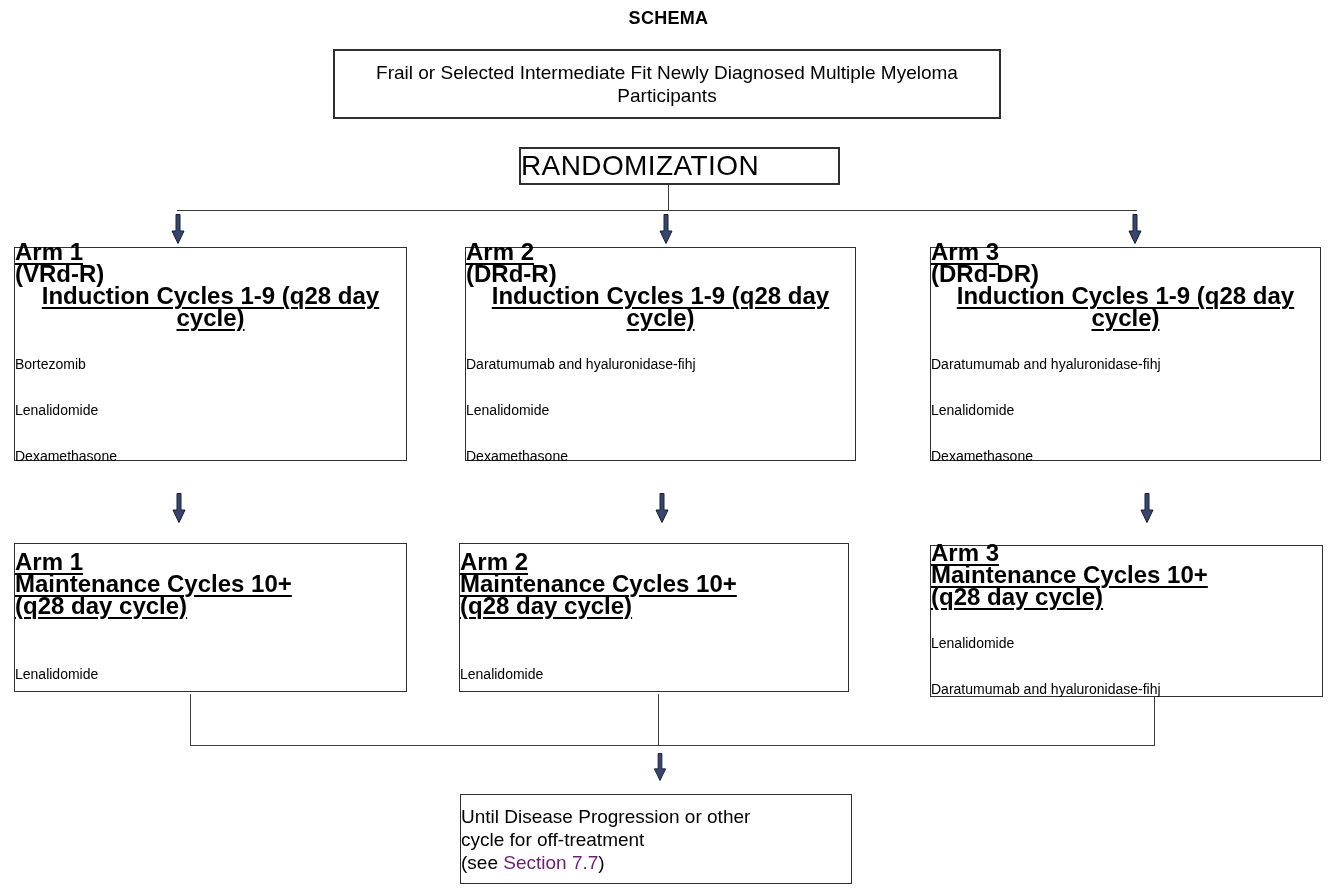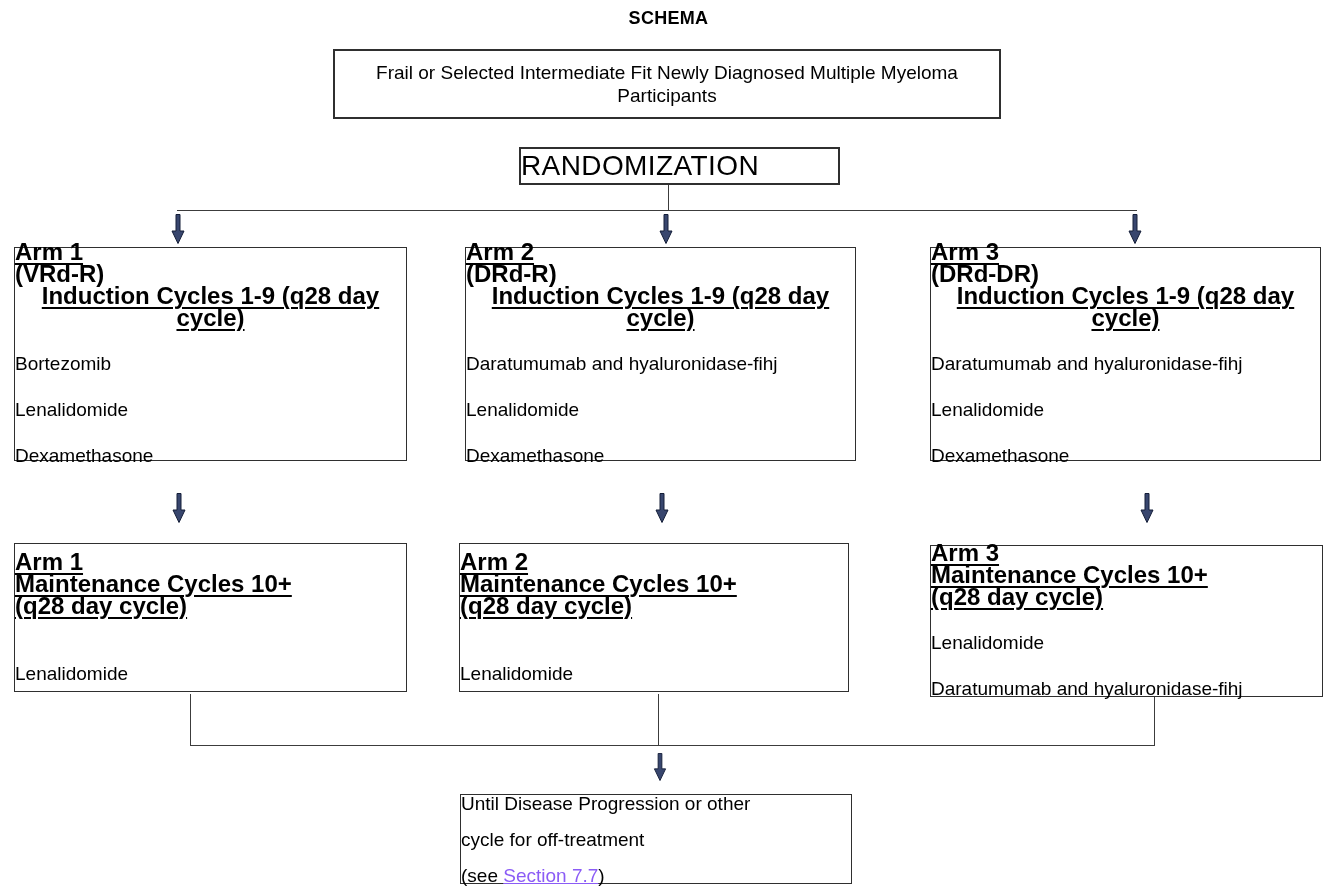--- a/index.html
+++ b/index.html
@@ -43,55 +43,54 @@
   .arm-box   { top: 247px; height: 214px; }
   .arm1-i    { left: 14px;  width: 393px; }
   .arm2-i    { left: 465px; width: 391px; }
   .arm3-i    { left: 930px; width: 391px; }
 
   .maint-box { top: 543px; height: 149px; }
   .arm1-m    { left: 14px;  width: 393px; }
   .arm2-m    { left: 459px; width: 390px; }
   .arm3-m    { left: 930px; width: 393px; top: 545px; height: 152px; }
 
-  .final-box { left: 460px; top: 794px; width: 392px; height: 90px; font-size: 19px; line-height: 23px; gap: 13px; }
+  .final-box { left: 460px; top: 794px; width: 392px; height: 90px; font-size: 19px; line-height: 23px; }
 
   .hdr {
     font-size: 24px;
     line-height: 22px;
     font-weight: bold;
   }
   .u {
     text-decoration: underline;
     text-decoration-thickness: 2px;
     text-underline-offset: 3px;
   }
   .drug {
-    font-size: 19px;
+    font-size: 14px;
     line-height: 22px;
     margin-top: 24px;
   }
   .spacer { height: 22px; }
 
   .line {
     position: absolute;
     background: #3c3c3c;
   }
   .vline { width: 1px; }
   .hline { height: 1px; }
 
   .arrow {
     position: absolute;
     line-height: 0;
   }
   .arrow svg { display: block; }
 
   .link {
-    color: #8b5cf6;
-    text-decoration: underline;
+    color: #701a75;
     cursor: pointer;
   }
 </style>
 </head>
 <body>
 
 <div class="canvas">
 
   <div class="title">SCHEMA</div>
 

